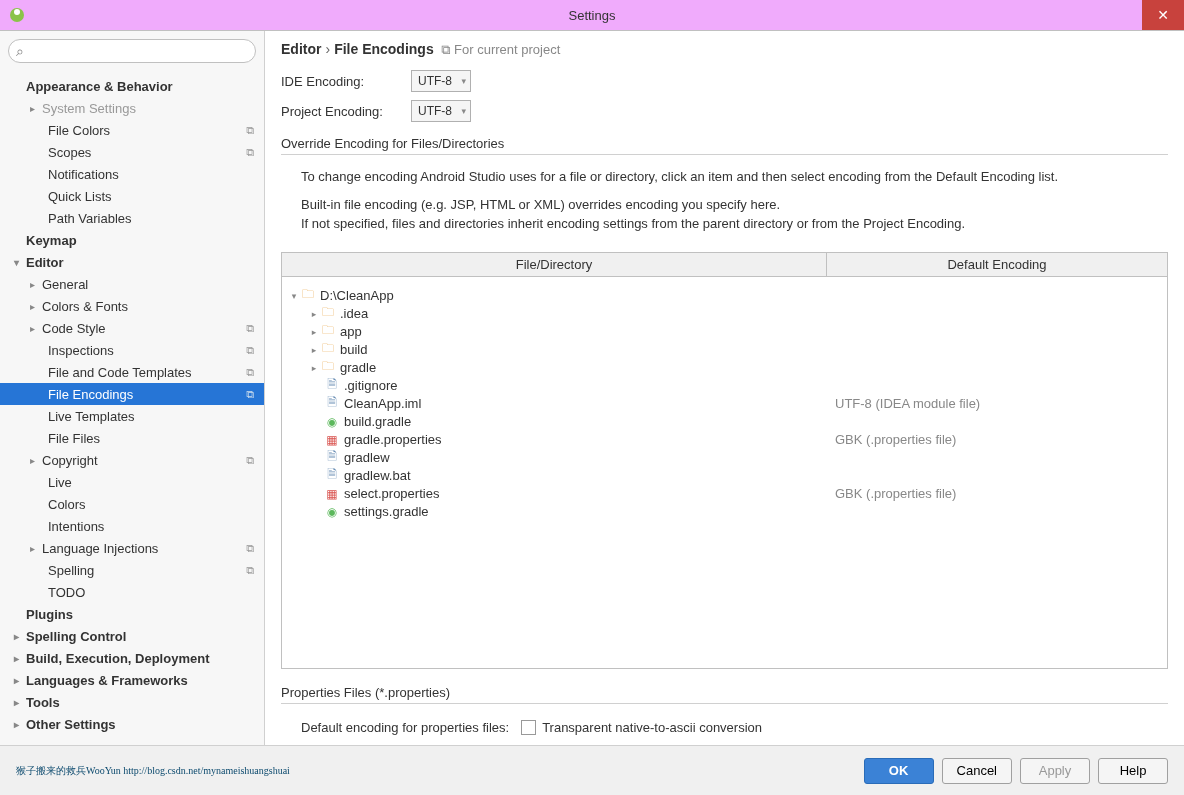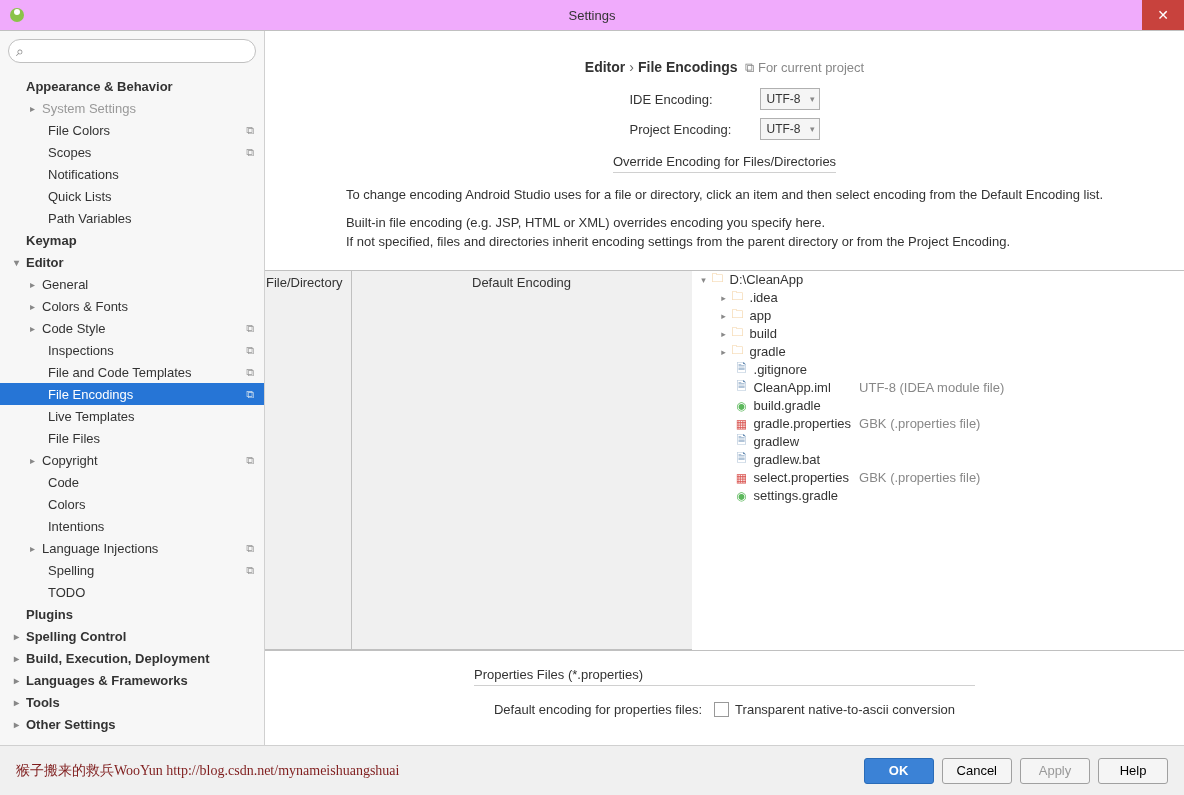--- a/index.html
+++ b/index.html
@@ -16,52 +16,52 @@
 .search-icon { position: absolute; left: 8px; top: 4px; color: #888; font-size: 14px; }
 .tree { flex: 1; overflow-y: auto; padding-top: 4px; }
 .tree-item { display: flex; align-items: center; height: 22px; padding-left: 14px; cursor: pointer; position: relative; }
 .tree-item.bold { font-weight: bold; }
 .tree-item.selected { background: #2675d6; color: #fff; }
 .tree-item .arrow { width: 12px; display: inline-block; color: #888; font-size: 10px; }
 .tree-item.indent1 { padding-left: 30px; }
 .tree-item.indent2 { padding-left: 48px; }
 .tree-item .copy-icon { position: absolute; right: 10px; color: #999; font-size: 11px; }
 .tree-item.selected .copy-icon { color: #cde; }
-.main { flex: 1; padding: 28px 16px; overflow-y: auto; display: flex; flex-direction: column; align-items: center; }
+.main { flex: 1; padding: 10px 16px; overflow-y: auto; display: flex; flex-direction: column; }
 .breadcrumb { margin-bottom: 12px; font-size: 14px; }
 .breadcrumb b { font-weight: bold; }
 .breadcrumb .sep { color: #666; margin: 0 4px; }
 .breadcrumb .proj { color: #888; font-size: 13px; }
 .form-row { display: flex; align-items: center; margin-bottom: 8px; }
 .form-row label { width: 130px; }
 .dropdown { border: 1px solid #b0b0b0; background: #f5f5f5; padding: 2px 18px 2px 6px; height: 22px; position: relative; display: inline-flex; align-items: center; font-size: 12px; }
 .dropdown::after { content: "▾"; position: absolute; right: 4px; color: #888; font-size: 9px; }
 .section-label { border-bottom: 1px solid #d0d0d0; padding-bottom: 3px; margin-top: 6px; margin-bottom: 8px; color: #333; }
 .info-text { padding: 4px 20px 10px 20px; line-height: 1.5; color: #333; }
 .info-text p { margin-bottom: 8px; }
-.file-table { border: 1px solid #c0c0c0; flex: 1; min-height: 300px; display: flex; flex-direction: row; }
+.file-table { border: 1px solid #c0c0c0; flex: 1; min-height: 300px; display: flex; flex-direction: column; gap: 10px; }
 .table-header { display: flex; background: #f0f0f0; border-bottom: 1px solid #c0c0c0; }
 .th { padding: 4px 8px; text-align: center; font-size: 13px; }
 .th1 { flex: 1; border-right: 1px solid #c0c0c0; }
 .th2 { width: 340px; }
 .table-body { flex: 1; background: #fff; overflow-y: auto; }
 .file-row { display: flex; align-items: center; height: 18px; }
 .file-path { flex: 1; display: flex; align-items: center; }
 .file-enc { width: 340px; color: #888; padding-left: 8px; }
 .file-arrow { width: 12px; color: #888; font-size: 9px; display: inline-block; text-align: center; }
 .file-icon { width: 16px; height: 14px; margin-right: 4px; display: inline-flex; align-items: center; justify-content: center; font-size: 12px; }
 .folder-icon { color: #e8a94f; }
 .text-icon { color: #6b8fb5; }
 .gradle-icon { color: #5cb85c; border-radius: 50%; }
 .prop-icon { color: #d9534f; }
 .props-section { margin-top: 10px; }
 .props-row { display: flex; align-items: center; padding: 8px 20px 0 20px; gap: 12px; }
 .checkbox { width: 15px; height: 15px; border: 1px solid #999; display: inline-block; margin-right: 6px; }
 .bottom-bar { height: 50px; background: #f0f0f0; border-top: 1px solid #d0d0d0; display: flex; align-items: center; justify-content: space-between; padding: 0 16px; }
-.watermark { color: #7f1d1d; font-family: "SimSun", serif; font-size: 14px; }
+.watermark { color: #0c4a6e; font-family: "SimSun", serif; font-size: 10px; }
 .buttons { display: flex; gap: 8px; }
 .btn { min-width: 70px; height: 26px; border: 1px solid #a0a0a0; background: #f5f5f5; border-radius: 3px; padding: 0 14px; cursor: pointer; font-size: 13px; }
 .btn.primary { background: #3b82d6; border-color: #2a6cb8; color: #fff; font-weight: bold; }
 .btn.disabled { color: #999; }
 </style>
 </head>
 <body>
 
 <div class="titlebar">
   <svg class="app-icon" viewBox="0 0 18 18">
@@ -144,21 +144,21 @@
         </div>
       <div class="tree-item indent2">
           <span>File Files</span>
         </div>
       <div class="tree-item indent1">
           <span class="arrow">▸</span>
           <span>Copyright</span>
           <span class="copy-icon">⧉</span>
         </div>
       <div class="tree-item indent2">
-          <span>Code</span>
+          <span>Live</span>
         </div>
       <div class="tree-item indent2">
           <span>Colors</span>
         </div>
       <div class="tree-item indent2">
           <span>Intentions</span>
         </div>
       <div class="tree-item indent1">
           <span class="arrow">▸</span>
           <span>Language Injections</span>

